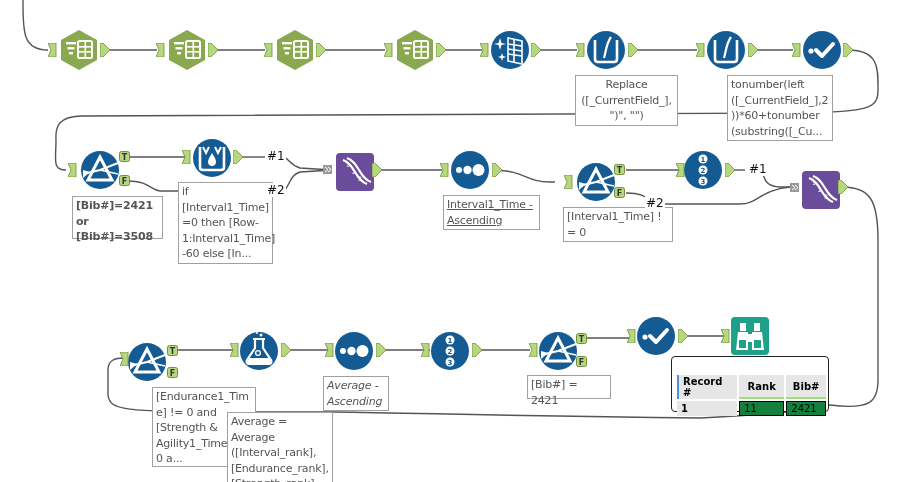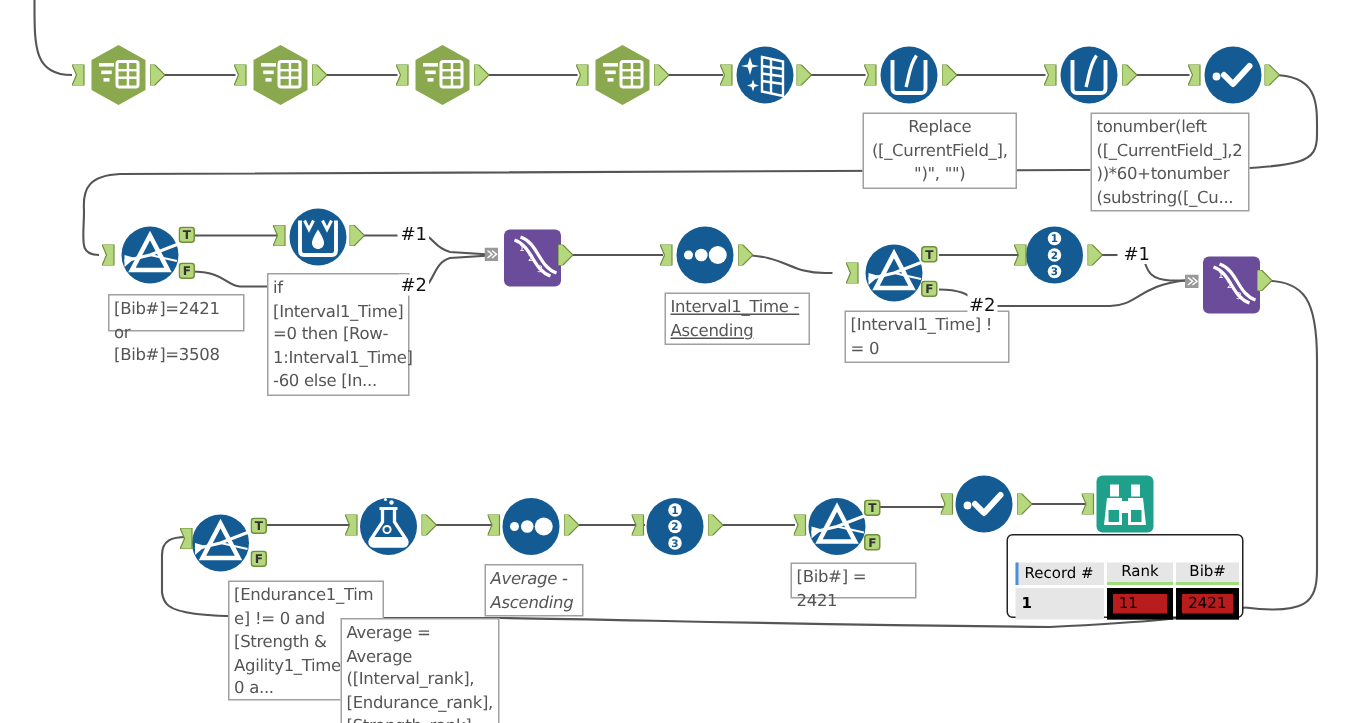--- a/index.html
+++ b/index.html
@@ -5,23 +5,23 @@
   html, body { margin:0; padding:0; }
   body { width:904px; height:482px; background:#ffffff; position:relative; overflow:hidden; font-family:"Liberation Sans", sans-serif; }
   #wires { position:absolute; left:0; top:0; width:904px; height:482px; }
   .tool { position:absolute; width:44px; height:44px; }
   .tool svg { width:44px; height:44px; display:block; }
   .anchor { position:absolute; }
   .anno { position:absolute; background:#fff; border:1px solid #a0a0a0; color:#555; font-size:11px; line-height:15.5px; padding:1px 3px; box-sizing:border-box; white-space:pre-line; font-family:"DejaVu Sans", sans-serif; letter-spacing:-0.2px; }
   .label { position:absolute; font-size:12px; color:#111; background:#fff; padding:0 1px; font-family:"DejaVu Sans", sans-serif; }
   .browse-box { position:absolute; left:671px; top:356px; width:158px; height:56px; border:1px solid #222; border-radius:4px; background:#fff; box-sizing:border-box; }
   .browse-table { position:absolute; left:3px; top:16px; border-collapse:separate; border-spacing:2px; font-size:10px; font-family:"DejaVu Sans", sans-serif; }
-  .browse-table th { background:#e6e6e6; font-weight:normal; padding:1px 4px; text-align:center; border-bottom:2px solid #9edc7c; }
+  .browse-table th { background:#e6e6e6; font-weight:bold; padding:1px 4px; text-align:center; border-bottom:2px solid #9edc7c; }
   .browse-table th.rec { text-align:left; border-bottom:none; border-left:2px solid #4a90d9; width:56px; }
-  .browse-table td { padding:1px 4px; background:#b91c1c; border:4px solid #000000; }
+  .browse-table td { padding:1px 4px; background:#15803d; border:1px solid #000000; }
   .browse-table td.rec { background:#e6e6e6; font-weight:bold; border:none; }
 </style>
 </head>
 <body>
 
 <svg id="wires" xmlns="http://www.w3.org/2000/svg">
   <g fill="none" stroke="#555" stroke-width="1.4">
 
     <path d="M23,0 C23,30 22,50 48,50"></path>
 
@@ -238,21 +238,21 @@
     <use href="#in-anchor"></use>
   </svg>
 <svg class="anchor" style="left:119px;top:151px;" width="12" height="12">
     <rect x="0.5" y="0.5" width="10" height="10" rx="2" fill="#b5d77d" stroke="#6f8f3a"></rect>
     <text x="5.5" y="8.5" font-size="8" text-anchor="middle" font-family="DejaVu Sans, sans-serif" font-weight="bold" fill="#333">T</text>
   </svg>
 <svg class="anchor" style="left:119px;top:175px;" width="12" height="12">
     <rect x="0.5" y="0.5" width="10" height="10" rx="2" fill="#b5d77d" stroke="#6f8f3a"></rect>
     <text x="5.5" y="8.5" font-size="8" text-anchor="middle" font-family="DejaVu Sans, sans-serif" font-weight="bold" fill="#333">F</text>
   </svg>
-<div class="anno" style="left:72px;top:196px;width:91px;height:25px;">[Bib#]=2421 or
+<div class="anno" style="left:72px;top:196px;width:91px;height:43px;font-weight:bold;">[Bib#]=2421 or
 [Bib#]=3508</div>
 
 <div class="tool" style="left:190px;top:136px;">
   <svg viewBox="0 0 44 44">
       <circle cx="22" cy="22" r="19" fill="#155b93"></circle>
       <path d="M10,11 L10,31 C10,33 11,34 13,34 L31,34 C33,34 34,33 34,31 L34,11" fill="none" stroke="#fff" stroke-width="2.6"></path>
       <path d="M13,11 L16,17 L19,11" fill="none" stroke="#fff" stroke-width="2"></path>
       <path d="M25,11 L28,17 L31,11" fill="none" stroke="#fff" stroke-width="2"></path>
       <path d="M22,17 C25,22 26,24 26,26 C26,28.5 24,30 22,30 C20,30 18,28.5 18,26 C18,24 19,22 22,17 Z" fill="#fff"></path>
     </svg>

